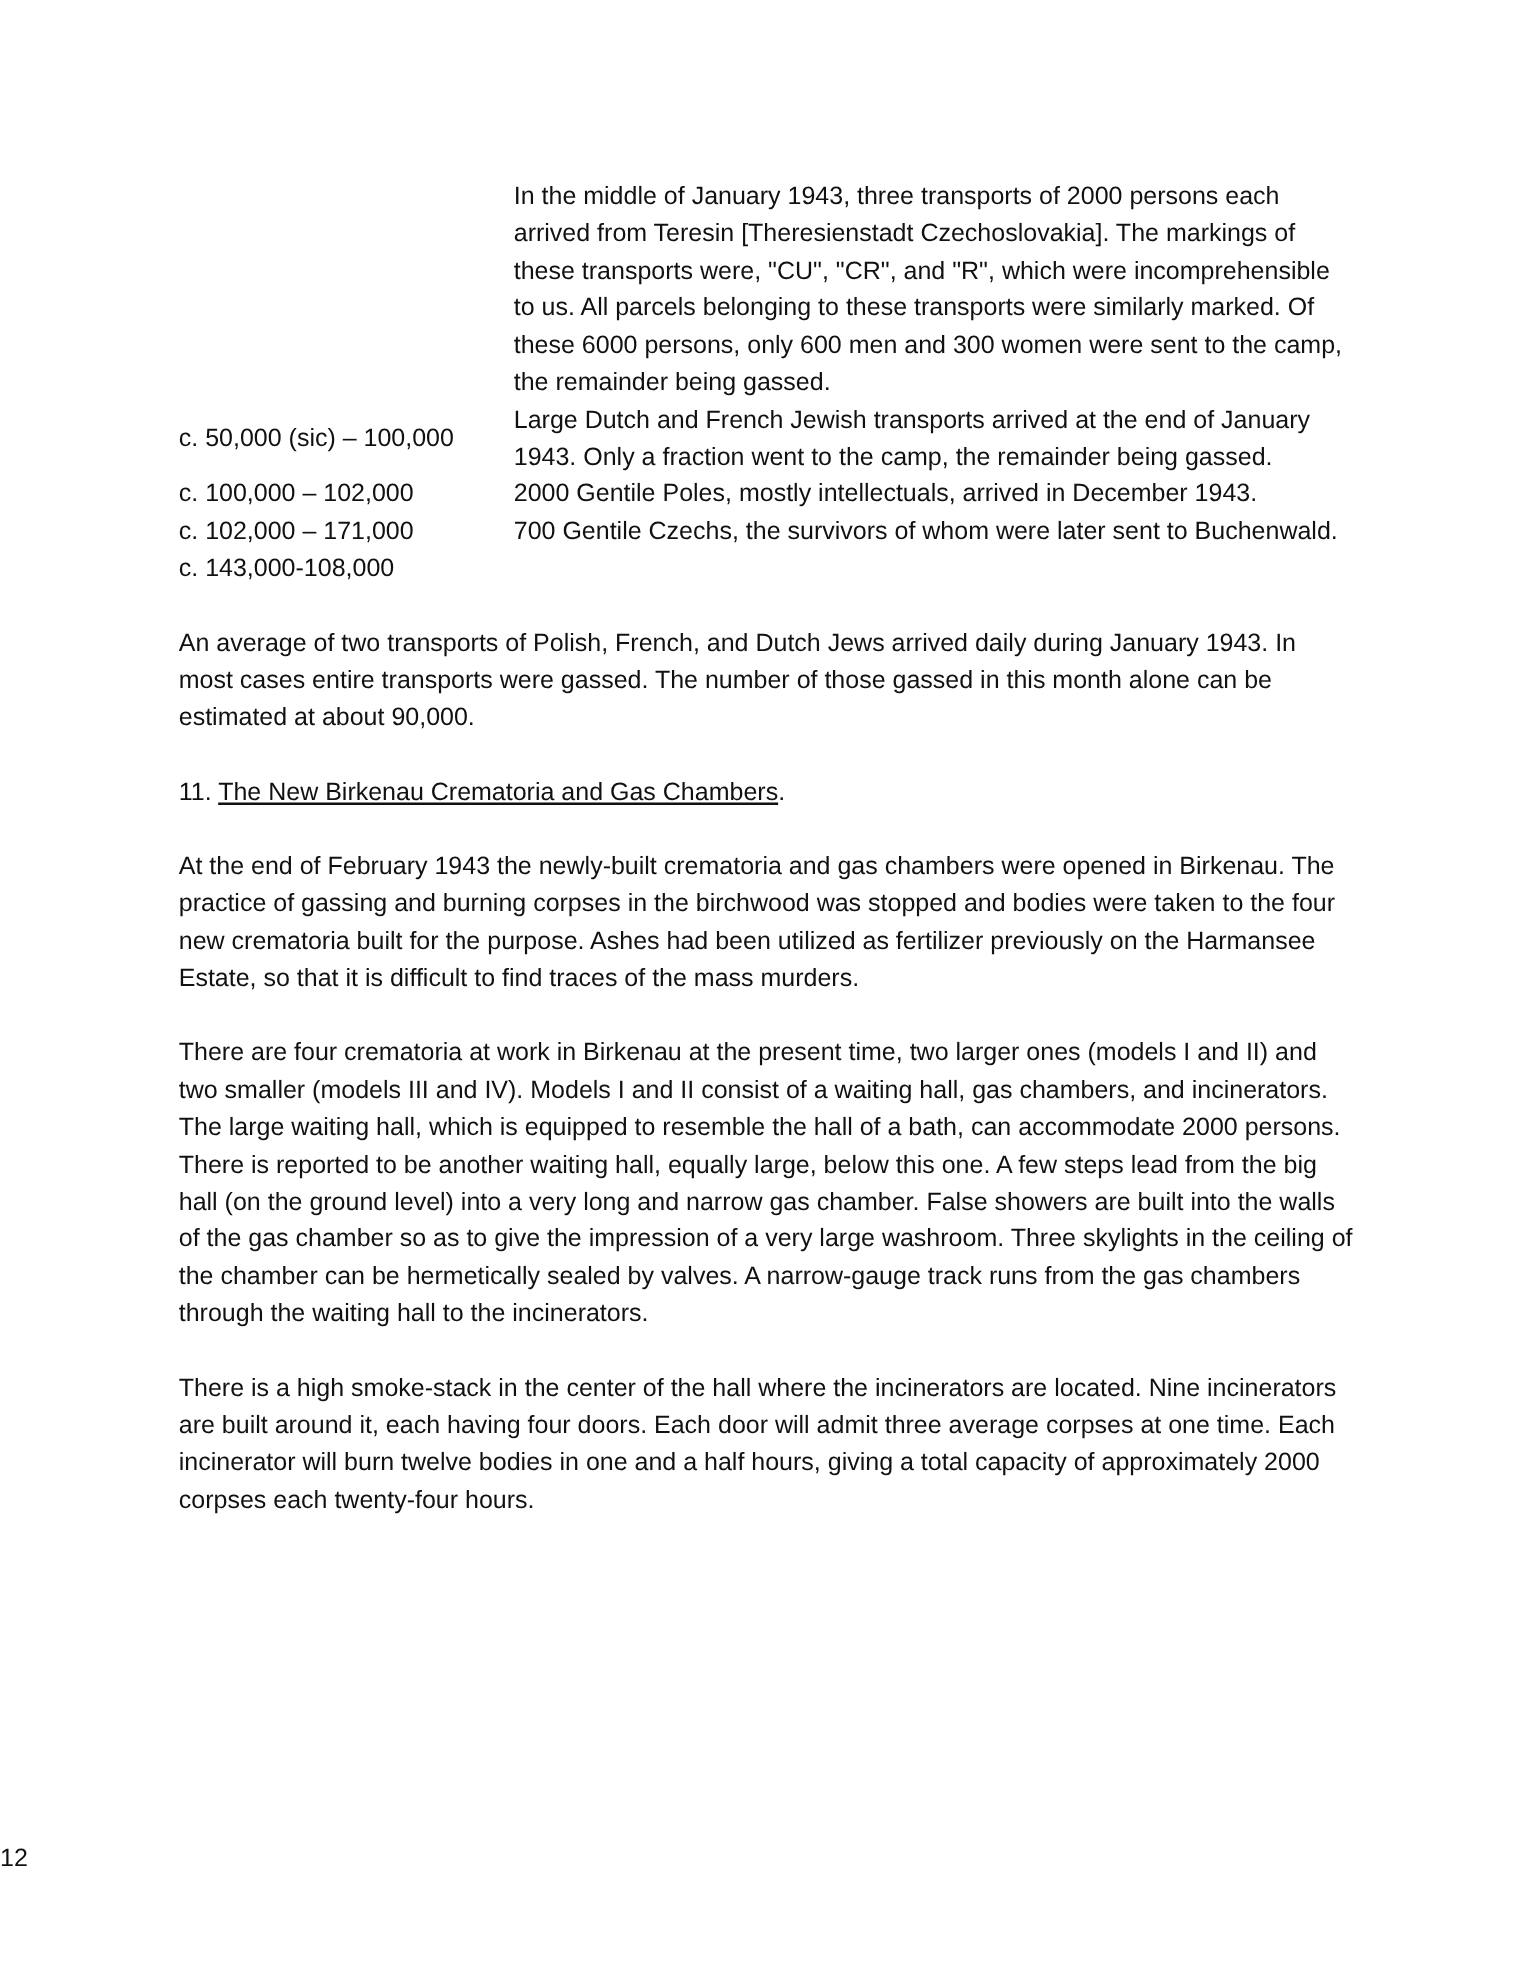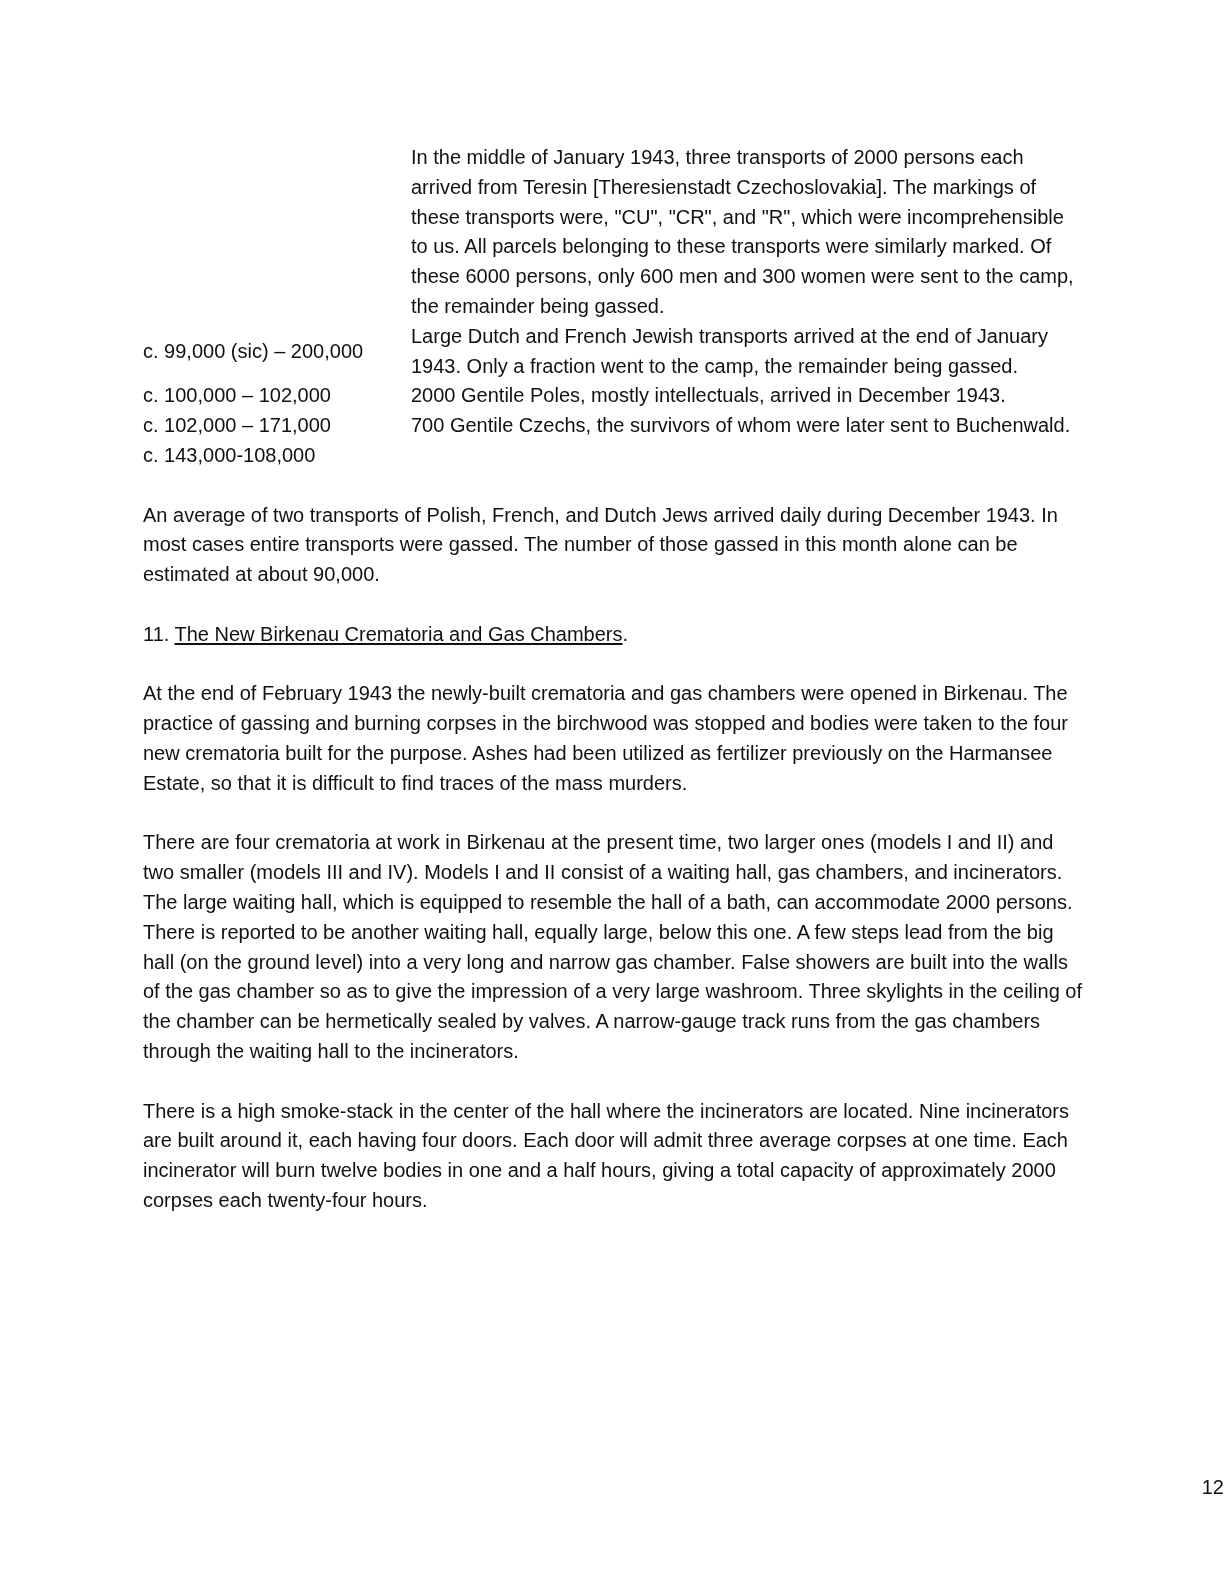--- a/index.html
+++ b/index.html
@@ -52,56 +52,56 @@
       height: 29.8px;
     }
     .heading u {
       text-underline-offset: 2px;
     }
     .page-number {
       position: absolute;
       left: 0;
       width: 1224px;
       top: 1473px;
-      text-align: right;
+      text-align: left;
       font-size: 20px;
       line-height: 28px;
     }
   </style>
 </head>
 <body>
 
 <div class="page">
   <div class="content">
 
     <div class="transport-table">
       <div class="row">
         <div class="range"></div>
         <div class="desc">In the middle of January 1943, three transports of 2000 persons each arrived from Teresin [Theresienstadt Czechoslovakia]. The markings of these transports were, "CU", "CR", and "R", which were incomprehensible to us. All parcels belonging to these transports were similarly marked. Of these 6000 persons, only 600 men and 300 women were sent to the camp, the remainder being gassed.</div>
       </div>
       <div class="row">
-        <div class="range">c. 99,000 (sic) – 200,000</div>
+        <div class="range">c. 50,000 (sic) – 100,000</div>
         <div class="desc">Large Dutch and French Jewish transports arrived at the end of January 1943. Only a fraction went to the camp, the remainder being gassed.</div>
       </div>
       <div class="row">
         <div class="range">c. 100,000 – 102,000</div>
         <div class="desc">2000 Gentile Poles, mostly intellectuals, arrived in December 1943.</div>
       </div>
       <div class="row">
         <div class="range">c. 102,000 – 171,000</div>
         <div class="desc">700 Gentile Czechs, the survivors of whom were later sent to Buchenwald.</div>
       </div>
       <div class="row">
         <div class="range">c. 143,000-108,000</div>
       </div>
     </div>
 
     <div class="gap"></div>
 
-    <p class="para">An average of two transports of Polish, French, and Dutch Jews arrived daily during December 1943. In most cases entire transports were gassed. The number of those gassed in this month alone can be estimated at about 90,000.</p>
+    <p class="para">An average of two transports of Polish, French, and Dutch Jews arrived daily during January 1943. In most cases entire transports were gassed. The number of those gassed in this month alone can be estimated at about 90,000.</p>
 
     <div class="gap"></div>
 
     <p class="para heading"><span>11.</span> <u>The New Birkenau Crematoria and Gas Chambers</u><span>.</span></p>
 
     <div class="gap"></div>
 
     <p class="para">At the end of February 1943 the newly-built crematoria and gas chambers were opened in Birkenau. The practice of gassing and burning corpses in the birchwood was stopped and bodies were taken to the four new crematoria built for the purpose. Ashes had been utilized as fertilizer previously on the Harmansee Estate, so that it is difficult to find traces of the mass murders.</p>
 
     <div class="gap"></div>

